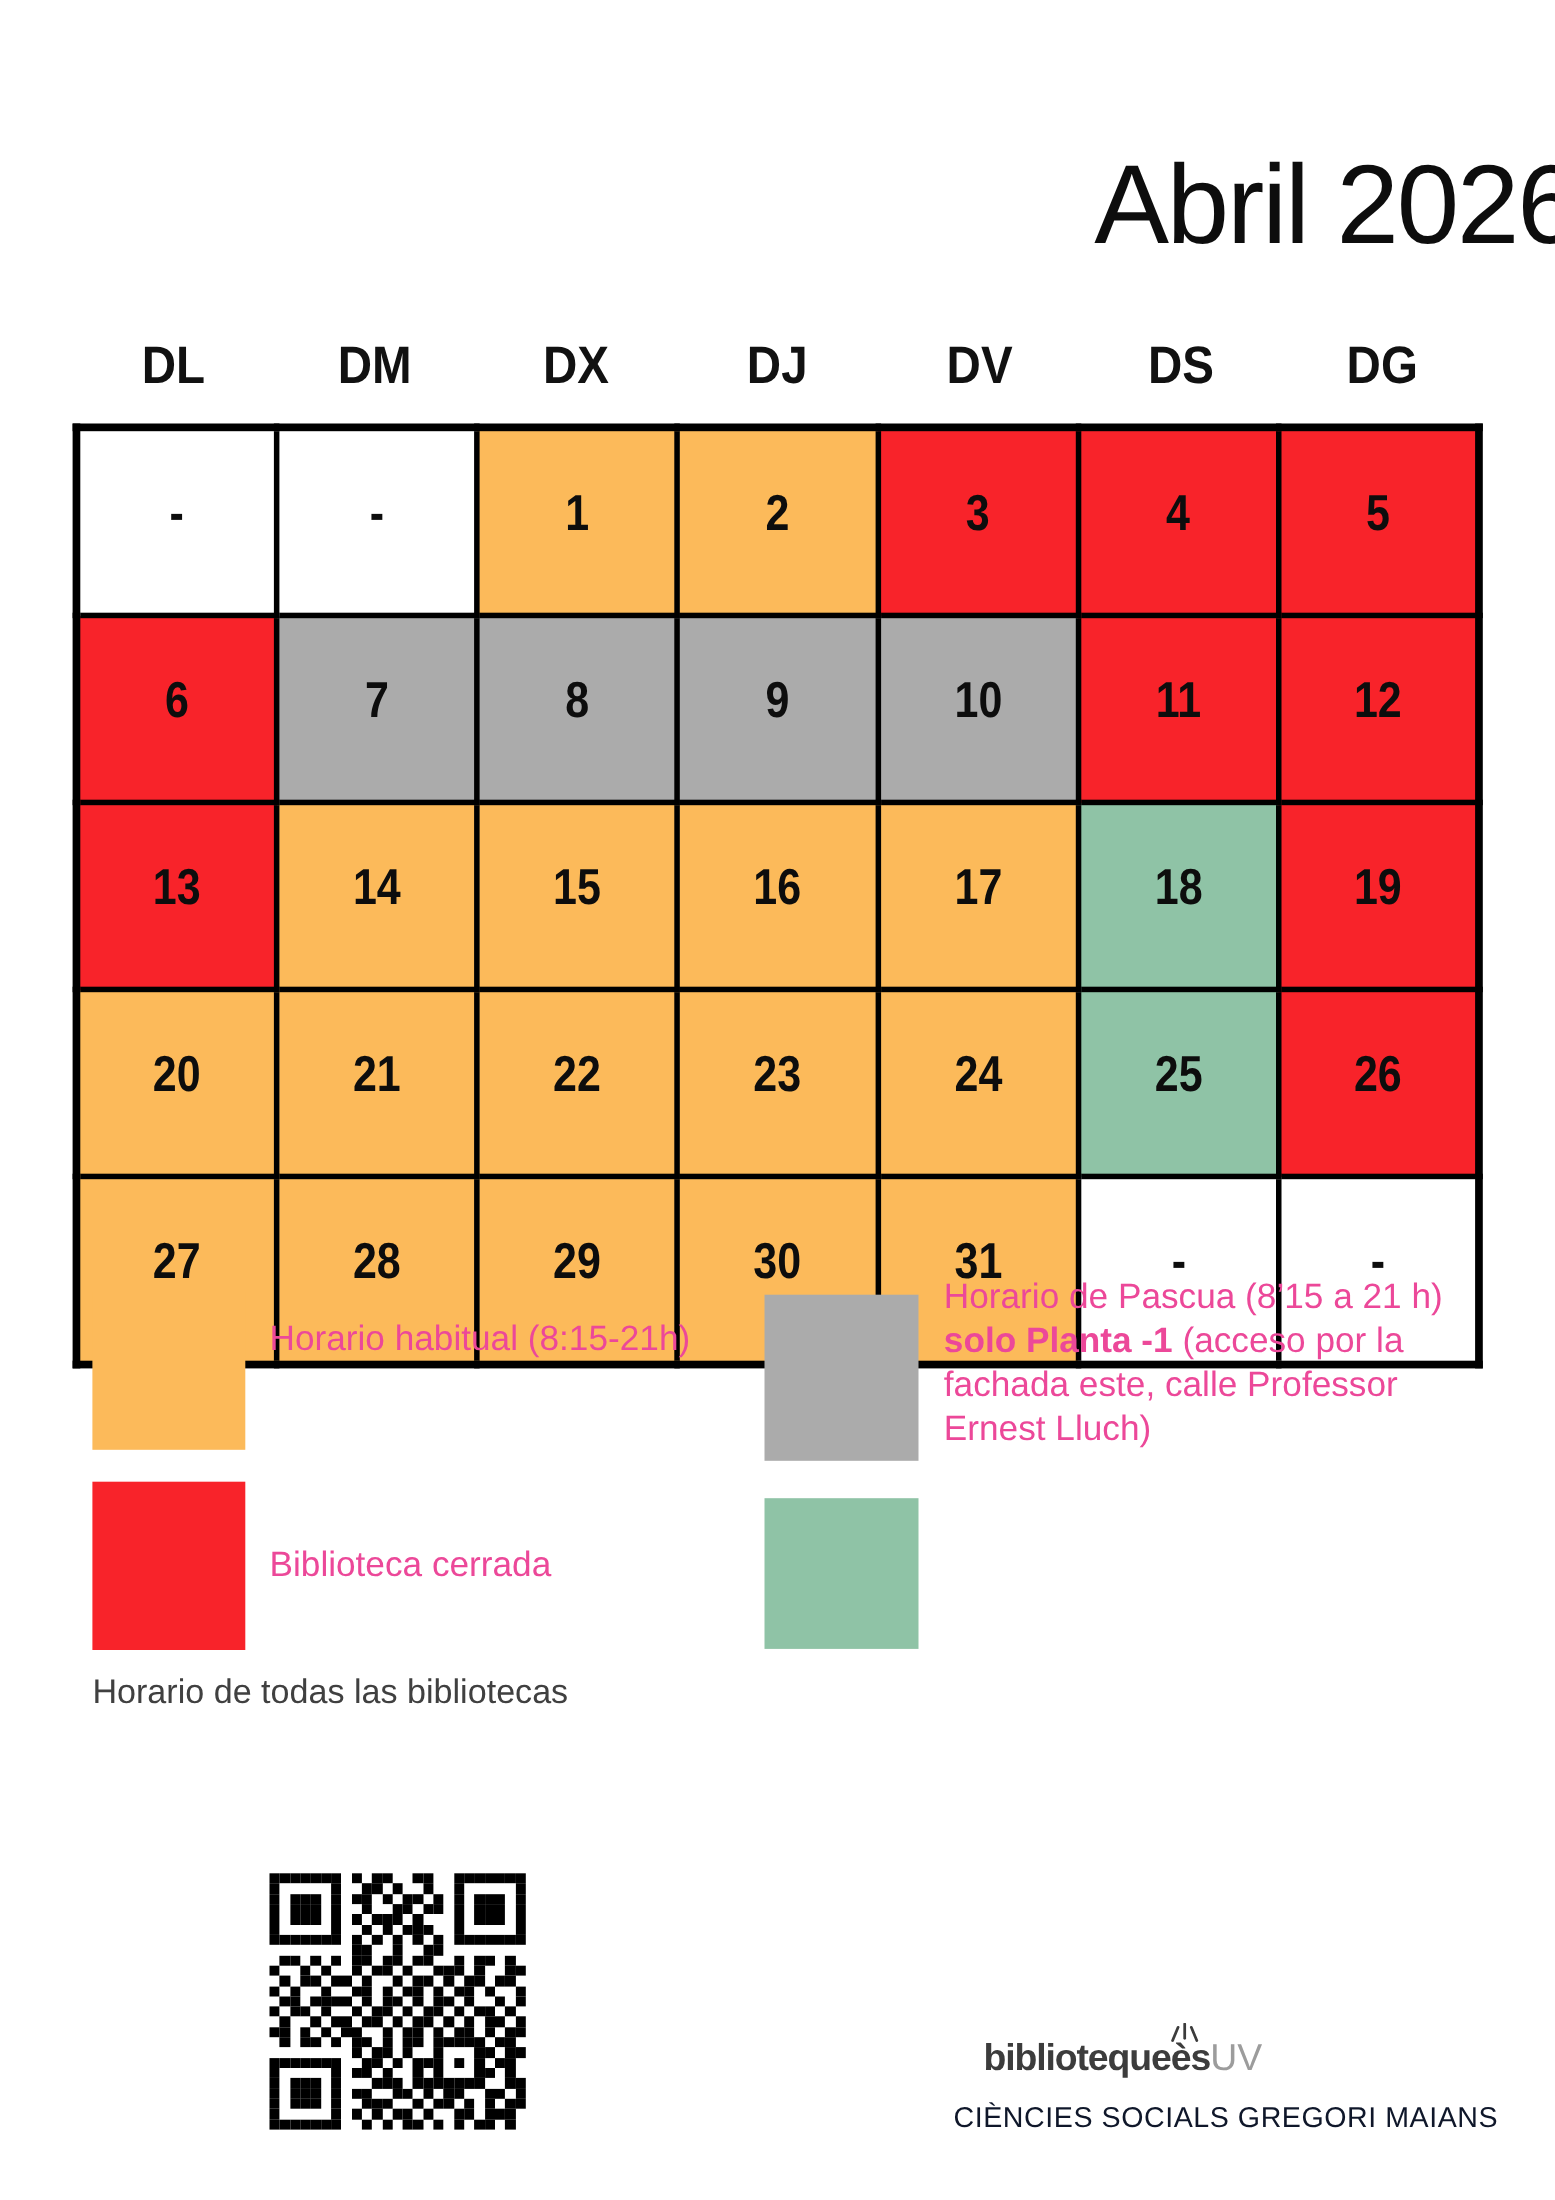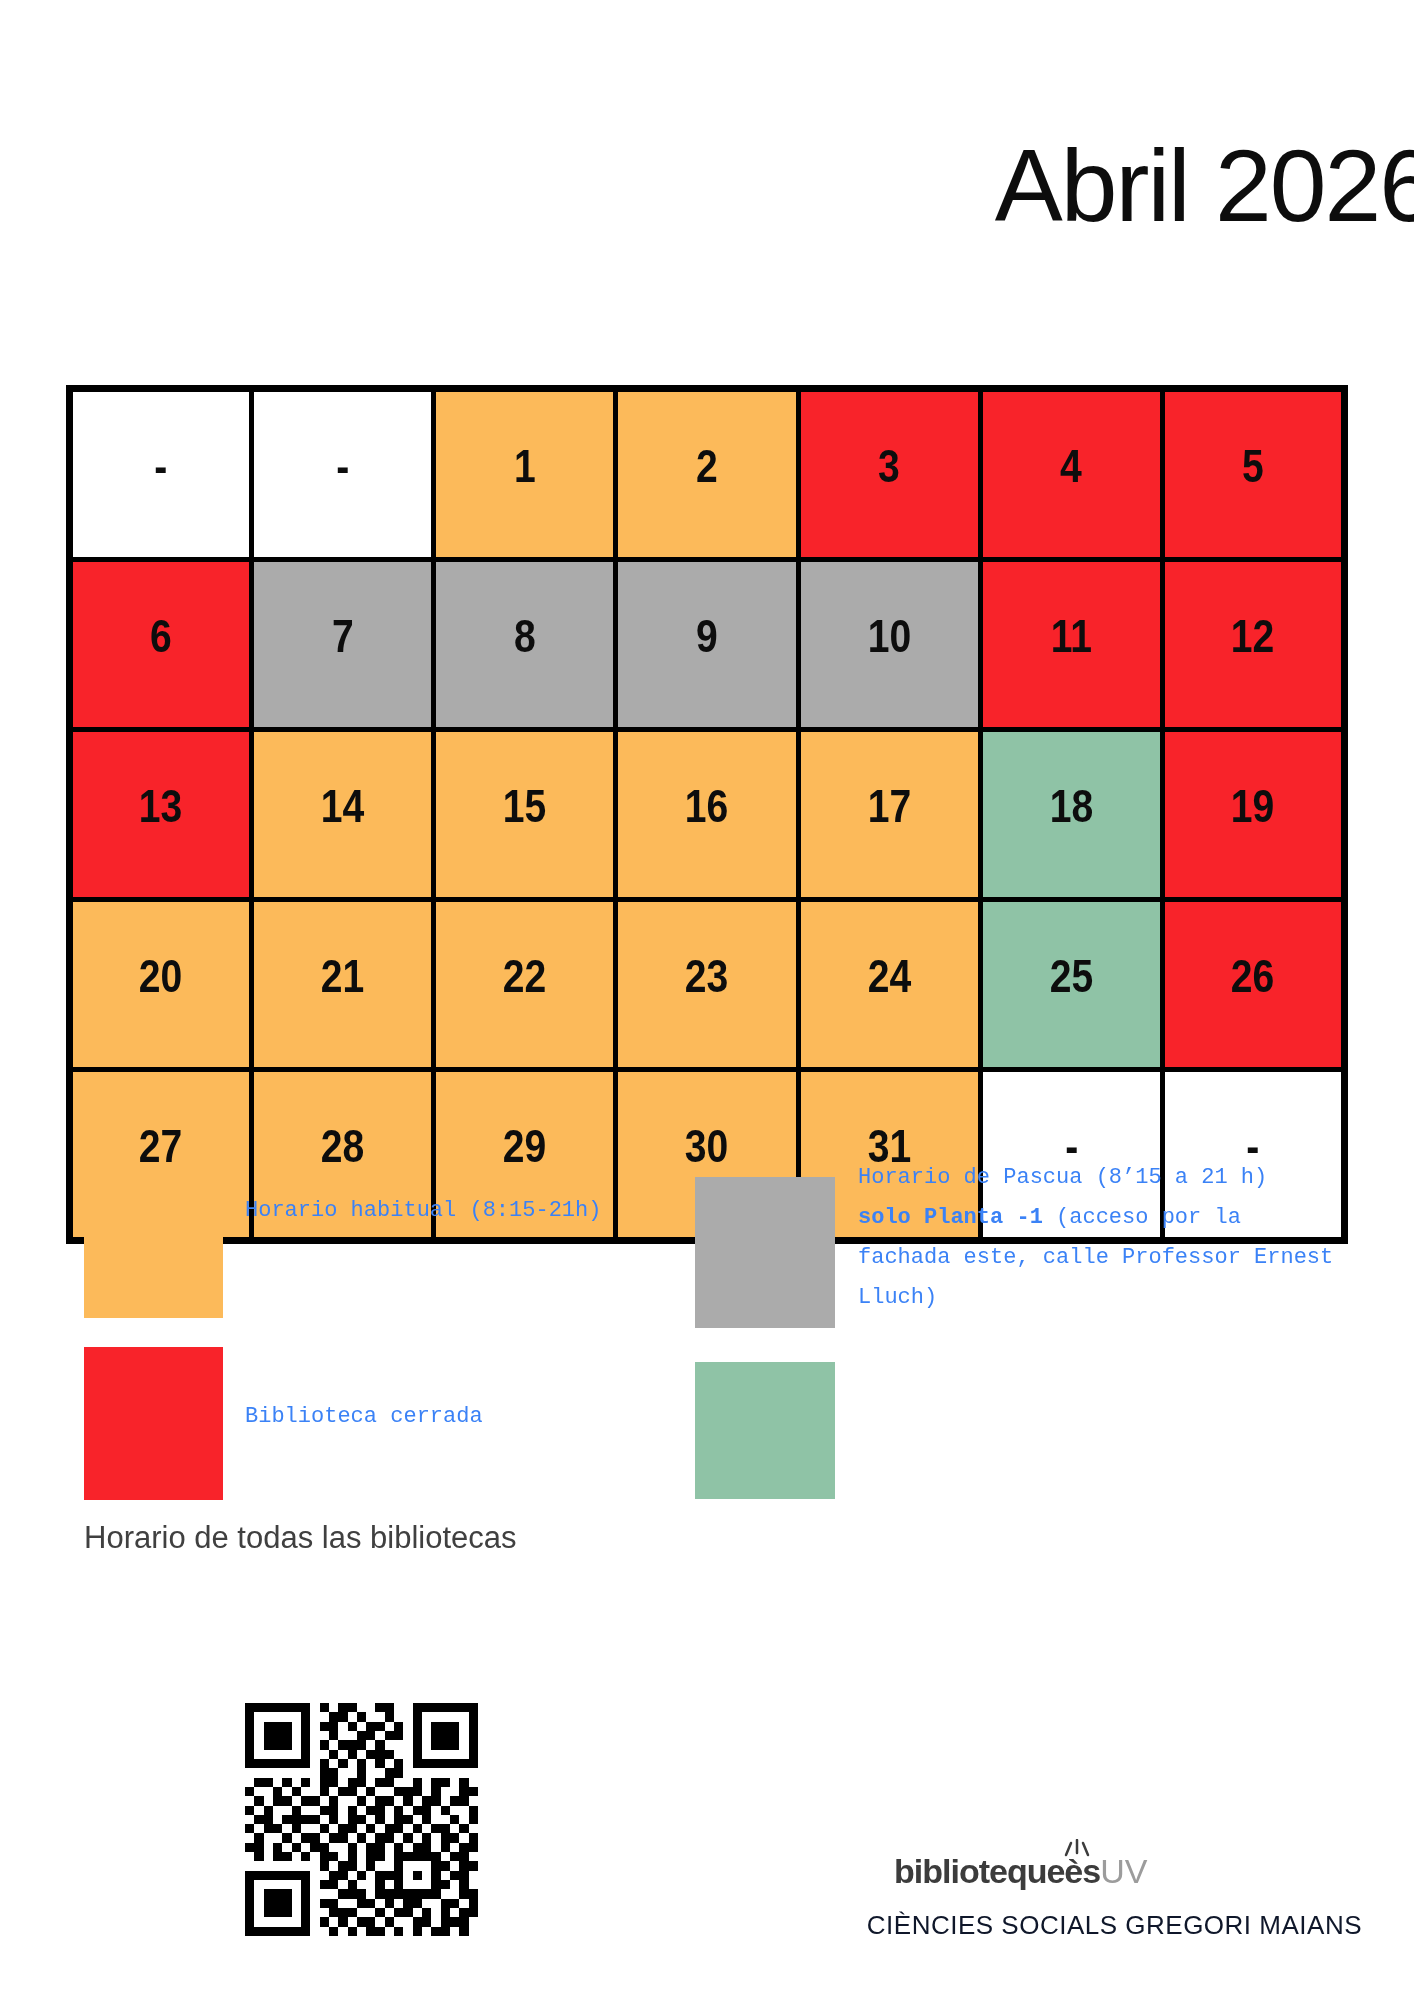--- a/index.html
+++ b/index.html
@@ -45,21 +45,21 @@
   .t-pascua{background:var(--c-pascua,#ABABAB);}
   .t-reducido{background:var(--c-reducido,#8FC3A6);}
   .t-none{background:#ffffff;}
   
   .swatch{position:absolute;}
   .sw-habitual{left:84px;top:1175px;width:139px;height:143px;background:var(--c-habitual,#FCBA5A);}
   .sw-pascua{left:695px;top:1177px;width:140px;height:151px;background:var(--c-pascua,#ABABAB);}
   .sw-cerrada{left:84px;top:1347px;width:139px;height:153px;background:var(--c-cerrada,#F8232A);}
   .sw-reducido{left:695px;top:1362px;width:140px;height:137px;background:var(--c-reducido,#8FC3A6);}
   .legend-label{
-    position:absolute;font-size:22px;color:#3b82f6;font-family:Liberation Mono, monospace;
+    position:absolute;font-size:32px;color:#ec4899;
   }
   .lbl-habitual{left:245px;top:1198px;}
   .lbl-pascua{left:858px;top:1158px;width:480px;line-height:40px;}
   .lbl-pascua .line1{display:block;}
   .lbl-pascua b{font-weight:700;}
   .lbl-cerrada{left:245px;top:1404px;}
   .lbl-reducido{left:858px;top:1412px;}
   
   .footer-note{
     position:absolute;left:84px;top:1520px;
@@ -86,20 +86,29 @@
     white-space:nowrap;
   }
 </style>
 </head>
 <body>
 
 <div class="page">
 
   <h1 class="title">Abril 2026</h1>
 
+  <div class="dow-row" id="dow-row">
+      <div class="dow">DL</div>
+      <div class="dow">DM</div>
+      <div class="dow">DX</div>
+      <div class="dow">DJ</div>
+      <div class="dow">DV</div>
+      <div class="dow">DS</div>
+      <div class="dow">DG</div>
+    </div>
 
   <table class="grid">
     <tbody id="grid-body">
         <tr>
           <td class="t-none"><span class="num">-</span></td>
           <td class="t-none"><span class="num">-</span></td>
           <td class="t-habitual"><span class="num">1</span></td>
           <td class="t-habitual"><span class="num">2</span></td>
           <td class="t-cerrada"><span class="num">3</span></td>
           <td class="t-cerrada"><span class="num">4</span></td>

